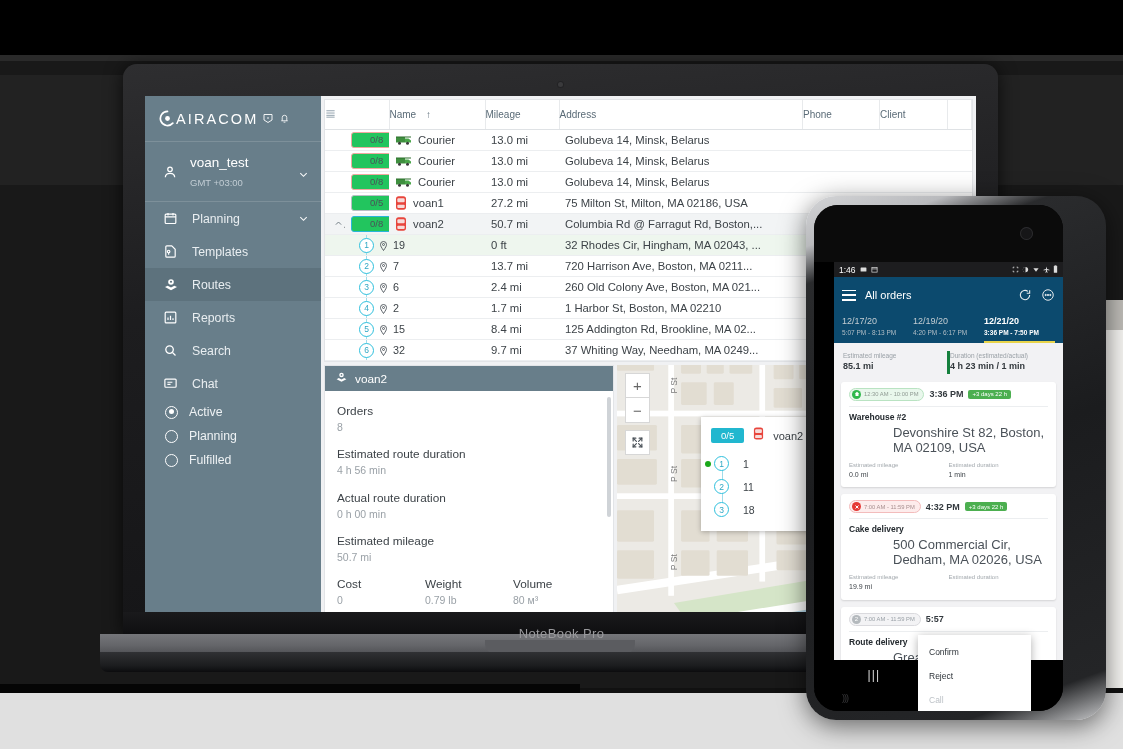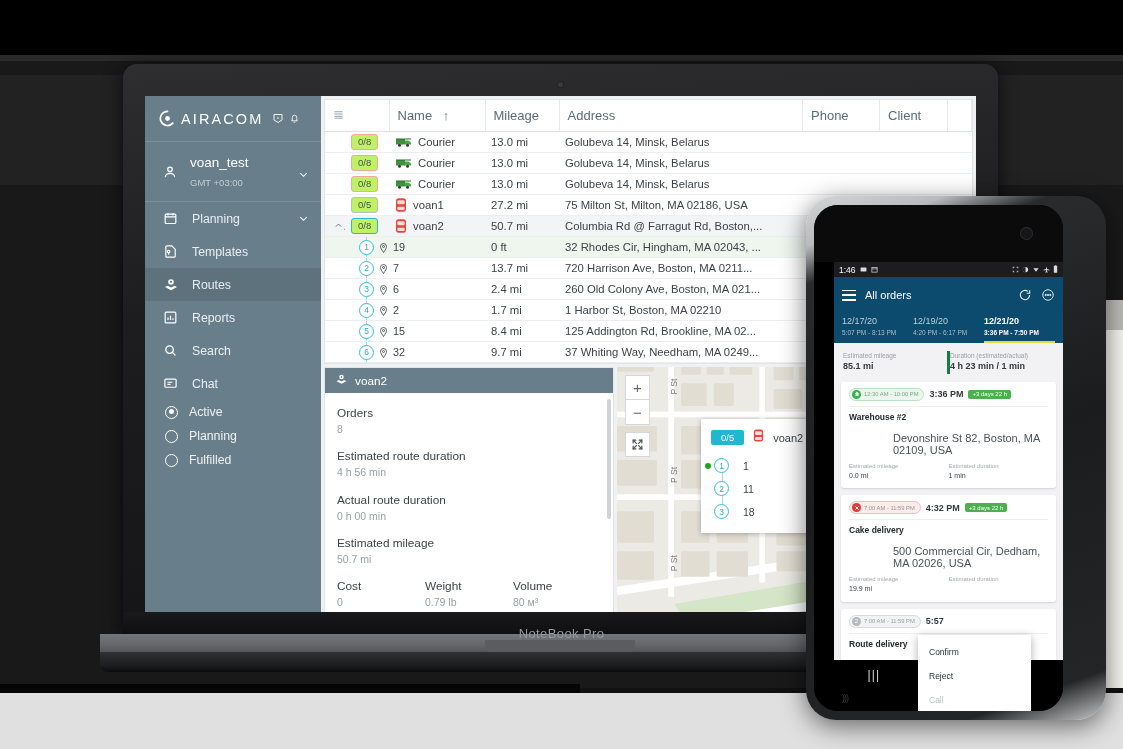--- a/index.html
+++ b/index.html
@@ -55,21 +55,21 @@
   .laptop-bezel-bottom {
     position:absolute; left:123px; top:612px; width:875px; height:24px;
     background:linear-gradient(180deg,#1a1a1c,#0e0e10);
   }
 
   
   .app { position:absolute; inset:0; display:flex; background:#fff; }
 
   
   .sidebar { width:176px; background:#687e8a; color:#fff; flex:0 0 176px; position:relative; }
-  .logo-row { height:45px; display:flex; align-items:center; padding:0 0 0 14px; gap:5px; }
+  .logo-row { height:45px; display:flex; align-items:center; padding:0 0 0 14px; }
   .logo-mark { width:17px; height:17px; flex:0 0 17px; }
   .logo-text { font-size:14.5px; letter-spacing:2.1px; font-weight:400; color:#fff; }
   .logo-icons { display:flex; gap:5px; margin-left:4px; align-items:center; }
   .logo-icons svg { display:block; }
   .sb-sep { height:1px; background:rgba(255,255,255,.14); margin:0 0 0 0; }
 
   .sb-user { display:flex; align-items:center; gap:12px; padding:11px 12px 11px 16px; }
   .sb-user-txt { flex:1; }
   .sb-user-name { font-size:13.5px; color:#fff; line-height:1.35; }
   .sb-user-tz { font-size:9.5px; color:#c2cdd4; line-height:1.3; }
@@ -88,22 +88,22 @@
   .rs-item { display:flex; align-items:center; gap:11px; padding:5px 0 5px 20px; font-size:12.3px; color:#eef2f4; }
   .radio { width:13px; height:13px; border-radius:50%; border:1.6px solid #fff; position:relative; flex:0 0 13px; }
   .radio.on::after { content:""; position:absolute; left:2.6px; top:2.6px; width:5px; height:5px; border-radius:50%; background:#fff; }
 
   
   .main { flex:1; display:flex; flex-direction:column; background:#f0f1f3; min-width:0; }
 
   .table-wrap { background:#fff; margin:3px 3px 0 3px; border:1px solid #e2e4e7; flex:0 0 auto; }
   table.grid { width:100%; border-collapse:collapse; table-layout:fixed; }
   table.grid th {
-    font-size:13px; font-weight:400; color:#5a6b77; text-align:left;
-    padding:8px 8px; border-bottom:1px solid #dfe2e5; border-right:1px solid #e8eaec;
+    font-size:10px; font-weight:400; color:#5a6b77; text-align:left;
+    padding:8px 0; border-bottom:1px solid #dfe2e5; border-right:1px solid #e8eaec;
     height:27px; vertical-align:middle; white-space:nowrap;
   }
   table.grid td {
     font-size:11.3px; color:#3d4348; padding:0 6px; height:21px;
     border-bottom:1px solid #eceef0; vertical-align:middle;
     white-space:nowrap; overflow:hidden; text-overflow:ellipsis;
   }
   tr.rowsel td { background:#f2f4f5; }
   tr.rowhl td { background:#eef6ee; }
 
@@ -111,21 +111,21 @@
   .col-badge { width:44px; }
   .col-name { width:96px; }
   .col-mil { width:74px; }
   .col-addr { width:auto; }
   .col-phone { width:77px; }
   .col-client { width:68px; }
   .col-end { width:24px; }
 
   .badge {
     display:inline-block; border:1px solid #f0a8a0; color:#4a5158;
-    border-radius:3px; font-size:9.5px; padding:1px 6px; background:#bef264; line-height:1.25;
+    border-radius:3px; font-size:9.5px; padding:1px 18px; background:#22c55e; line-height:1.25;
   }
   .badge.gray { border-color:#b9bfc5; }
   .badge.cyan { border-color:#29b6d8; }
   .namecell { display:flex; align-items:center; gap:6px; }
   .truckico { width:17px; height:12px; flex:0 0 17px; }
   .carico { width:12px; height:16px; flex:0 0 12px; }
   .exp-caret { font-size:9px; color:#6f7a83; padding-left:3px; }
 
   .stopcell { display:flex; align-items:center; gap:5px; position:relative; padding-left:8px; }
   .numcircle {
@@ -238,21 +238,21 @@
                 justify-content:center; color:#fff; font-size:6px; flex:0 0 9px; }
   .chip.green { background:#e9f7ec; border:1px solid #b9e3c2; color:#8f9a93; }
   .chip.green .cdot { background:#2fb84c; }
   .chip.red { background:#fdecec; border:1px solid #f3bcbc; color:#a88f8f; }
   .chip.red .cdot { background:#e53935; }
   .chip.gray { background:#f3f3f5; border:1px solid #dadade; color:#9aa1a7; }
   .chip.gray .cdot { background:#b4b9bd; }
   .card-time { font-size:9px; color:#33393e; font-weight:bold; }
   .pill { background:#4caf50; color:#fff; font-size:6px; padding:1.5px 4px; border-radius:2px; }
   .card-title { font-size:8.5px; color:#23292e; font-weight:bold; margin-top:5px; }
-  .card-addr { font-size:11px; color:#4a5158; margin-top:10px;padding-left:44px; }
+  .card-addr { font-size:13px; color:#4a5158; margin-top:3px;padding-left:44px; }
   .card-stats { display:flex; margin-top:6px; }
   .card-stats > div { flex:1; }
   .cs-l { font-size:6px; color:#a3a9ae; line-height:1.5; }
   .cs-v { font-size:7px; color:#3d4348; line-height:1.5; }
 
   .ctxmenu {
     position:absolute; left:104px; top:430px; width:113px; background:#fff;
     box-shadow:0 2px 9px rgba(0,0,0,.32); z-index:40; padding:5px 0;
   }
   .ctxitem { padding:7px 11px; font-size:8.5px; color:#2c3238; }

